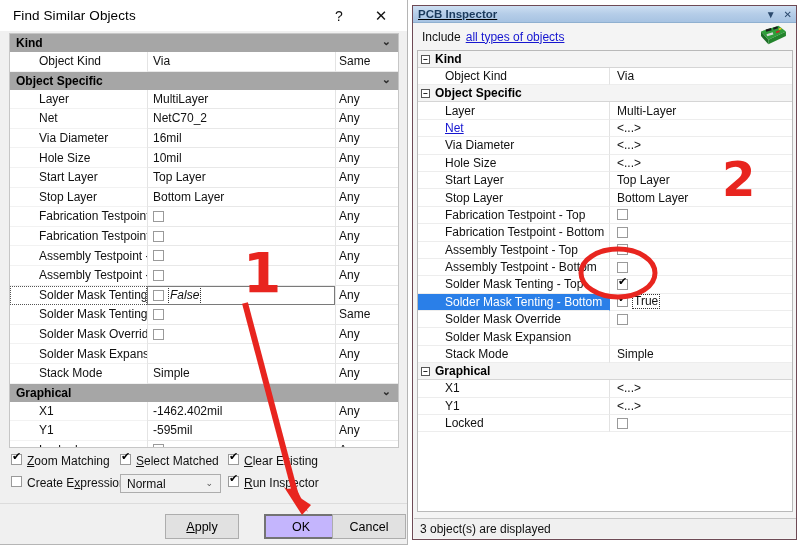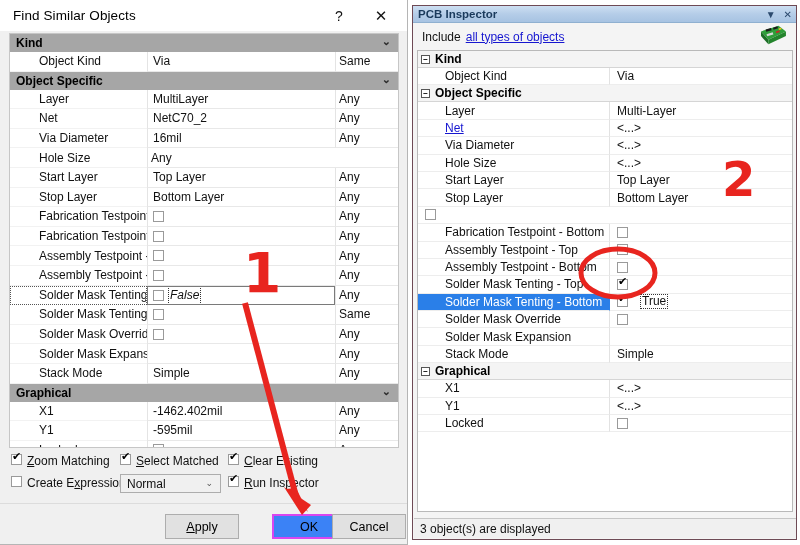--- a/index.html
+++ b/index.html
@@ -136,36 +136,36 @@
     border-top: 1px solid #dcdcdc;
   }
   .dlg-btn {
     position: absolute; top: 10px;
     width: 74px; height: 25px;
     background: #e1e1e1; border: 1px solid #adadad;
     display: flex; align-items: center; justify-content: center;
     font-size: 12.5px; color: #000;
   }
   #btn-apply { left: 165px; }
-  #btn-ok { left: 272px; border: 2px solid #d946ef; background: #3b82f6; }
+  #btn-ok { left: 264px; border: 2px solid #737373; background: #c4b5fd; }
   #btn-cancel { left: 332px; }
   .acckey { text-decoration: underline; }
 
   
   #pcb-panel {
     position: absolute; left: 412px; top: 5px;
     width: 385px; height: 535px;
     background: #f4f4f4;
     border: 1px solid #6e4a55;
   }
   #pcb-titlebar {
     height: 17px;
     background: linear-gradient(to bottom, #cddff2 0%, #b5cde8 50%, #a7c3e2 100%);
     border-bottom: 1px solid #8fb0d0;
-    display: flex; align-items: center; position: relative;
+    display: flex; align-items: center; position: relative; text-decoration: underline;
   }
   #pcb-title {
     font-size: 11.5px; font-weight: bold; color: #1a3a5c;
     margin-left: 5px;
   }
   #pcb-tb-icons {
     position: absolute; right: 4px; top: 0;
     display: flex; align-items: center; gap: 8px; height: 17px;
   }
   .pcb-tbi { font-size: 10px; color: #2c4a6e; line-height: 1; }
@@ -224,21 +224,21 @@
   .cbox2 {
     width: 11px; height: 11px;
     border: 1px solid #9a9a9a; background: #fff;
     display: inline-block; flex: none; position: relative;
   }
   .cbox2.checked::after {
     content: "✔"; position: absolute; left: 0px; top: -4px;
     font-size: 11px; line-height: 11px; color: #000;
   }
   .true-chip {
-    border: 1px dotted #333; margin-left: 12px; padding: 0 1px;
+    border: 1px dotted #333; margin-left: 4px; padding: 0 1px;
     font-size: 12px; line-height: 13px;
   }
   #pcb-status {
     position: absolute; left: 1px; bottom: 1px;
     width: 382px; height: 20px;
     background: #f0f0f0; border-top: 1px solid #c6c6c6;
     display: flex; align-items: center;
     font-size: 12px; color: #111; padding-left: 6px;
   }
 
@@ -297,20 +297,23 @@
         </div>
         <div class="prow">
           <div class="pname">Via Diameter</div>
           <div class="pval">
             <span>16mil</span>
           </div>
           <div class="pmatch">Any</div>
         </div>
         <div class="prow">
           <div class="pname">Hole Size</div>
+          <div class="pval">
+            <span>10mil</span>
+          </div>
           <div class="pmatch">Any</div>
         </div>
         <div class="prow">
           <div class="pname">Start Layer</div>
           <div class="pval">
             <span>Top Layer</span>
           </div>
           <div class="pmatch">Any</div>
         </div>
         <div class="prow">
@@ -523,20 +526,21 @@
             <span>Top Layer</span>
           </div>
         </div>
         <div class="prow2">
           <div class="pname2">Stop Layer</div>
           <div class="pval2">
             <span>Bottom Layer</span>
           </div>
         </div>
         <div class="prow2">
+          <div class="pname2">Fabrication Testpoint - Top</div>
           <div class="pval2">
             <span class="cbox2"></span>
           </div>
         </div>
         <div class="prow2">
           <div class="pname2">Fabrication Testpoint - Bottom</div>
           <div class="pval2">
             <span class="cbox2"></span>
           </div>
         </div>

